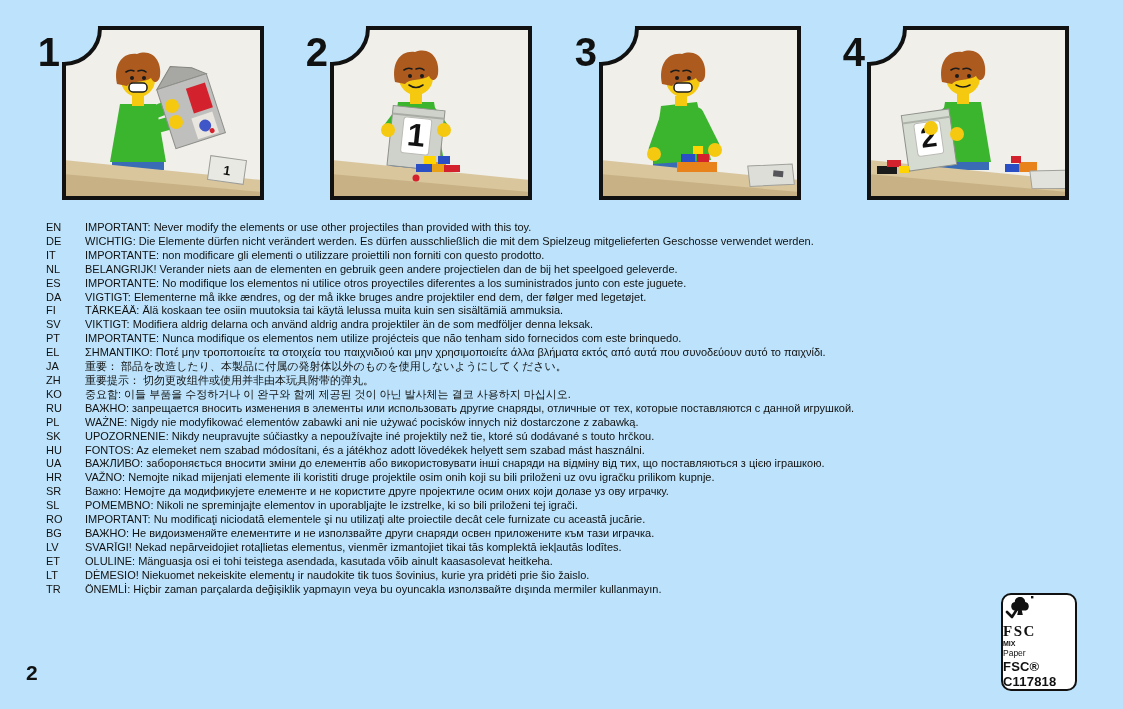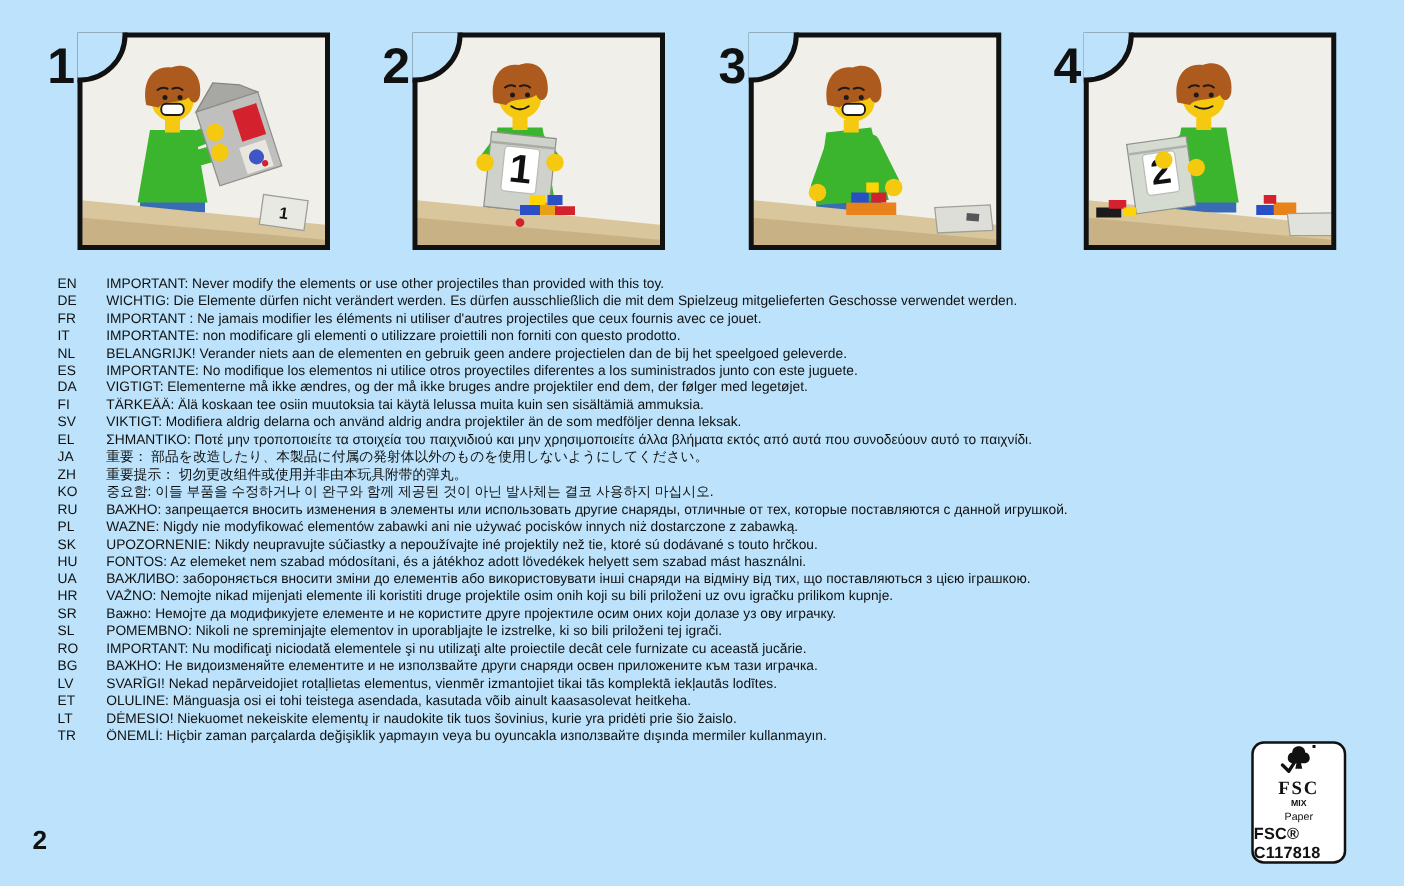--- a/index.html
+++ b/index.html
@@ -23,21 +23,21 @@
   .arm{stroke:var(--minifig-green);stroke-width:13;stroke-linecap:round;fill:none}
   .facial{stroke:#1b1b1b;stroke-width:1.6;fill:none;stroke-linecap:round}
   .grin{fill:#fff;stroke:#1b1b1b;stroke-width:1.5}
   .baglabel{font-weight:700;fill:#111}
   .warnings{position:absolute;left:46px;top:221px;right:14px}
   .warning-row{display:grid;grid-template-columns:39px 1fr;font-size:11px;line-height:13.9px;white-space:nowrap;overflow:hidden}
   .lang-code{}
   .page-num{position:absolute;left:26px;top:661px;font-size:21px;font-weight:700}
   .fsc{position:absolute;left:1001px;top:593px;width:76px;height:98px;background:#fff;
        border:2.5px solid #111;border-radius:10px;display:flex;flex-direction:column;
-       align-items:center;justify-content:center;gap:1px}
+       justify-content:center;gap:1px}
   .fsc-name{font-family:"Liberation Serif",serif;font-weight:700;font-size:15px;letter-spacing:1.5px;line-height:15px}
   .fsc-mix{font-size:7px;font-weight:700}
   .fsc-paper{font-size:8.5px;font-weight:400}
   .fsc-code{font-size:13px;font-weight:700;letter-spacing:.2px}
 </style>
 </head>
 <body>
 
 <div class="page">
 
@@ -244,24 +244,20 @@
     <div class="warning-row">
       <span class="lang-code">EN</span>
       <span class="warning-text">IMPORTANT: Never modify the elements or use other projectiles than provided with this toy.</span>
     </div>
 
     <div class="warning-row">
       <span class="lang-code">DE</span>
       <span class="warning-text">WICHTIG: Die Elemente dürfen nicht verändert werden. Es dürfen ausschließlich die mit dem Spielzeug mitgelieferten Geschosse verwendet werden.</span>
     </div>
 
-    <div class="warning-row">
-      <span class="lang-code">FR</span>
-      <span class="warning-text">IMPORTANT : Ne jamais modifier les éléments ni utiliser d'autres projectiles que ceux fournis avec ce jouet.</span>
-    </div>
 
     <div class="warning-row">
       <span class="lang-code">IT</span>
       <span class="warning-text">IMPORTANTE: non modificare gli elementi o utilizzare proiettili non forniti con questo prodotto.</span>
     </div>
 
     <div class="warning-row">
       <span class="lang-code">NL</span>
       <span class="warning-text">BELANGRIJK! Verander niets aan de elementen en gebruik geen andere projectielen dan de bij het speelgoed geleverde.</span>
     </div>
@@ -279,20 +275,24 @@
     <div class="warning-row">
       <span class="lang-code">FI</span>
       <span class="warning-text">TÄRKEÄÄ: Älä koskaan tee osiin muutoksia tai käytä lelussa muita kuin sen sisältämiä ammuksia.</span>
     </div>
 
     <div class="warning-row">
       <span class="lang-code">SV</span>
       <span class="warning-text">VIKTIGT: Modifiera aldrig delarna och använd aldrig andra projektiler än de som medföljer denna leksak.</span>
     </div>
 
+    <div class="warning-row">
+      <span class="lang-code">PT</span>
+      <span class="warning-text">IMPORTANTE: Nunca modifique os elementos nem utilize projécteis que não tenham sido fornecidos com este brinquedo.</span>
+    </div>
 
     <div class="warning-row">
       <span class="lang-code">EL</span>
       <span class="warning-text">ΣΗΜΑΝΤΙΚΟ: Ποτέ μην τροποποιείτε τα στοιχεία του παιχνιδιού και μην χρησιμοποιείτε άλλα βλήματα εκτός από αυτά που συνοδεύουν αυτό το παιχνίδι.</span>
     </div>
 
     <div class="warning-row">
       <span class="lang-code">JA</span>
       <span class="warning-text">重要： 部品を改造したり、本製品に付属の発射体以外のものを使用しないようにしてください。</span>
     </div>

